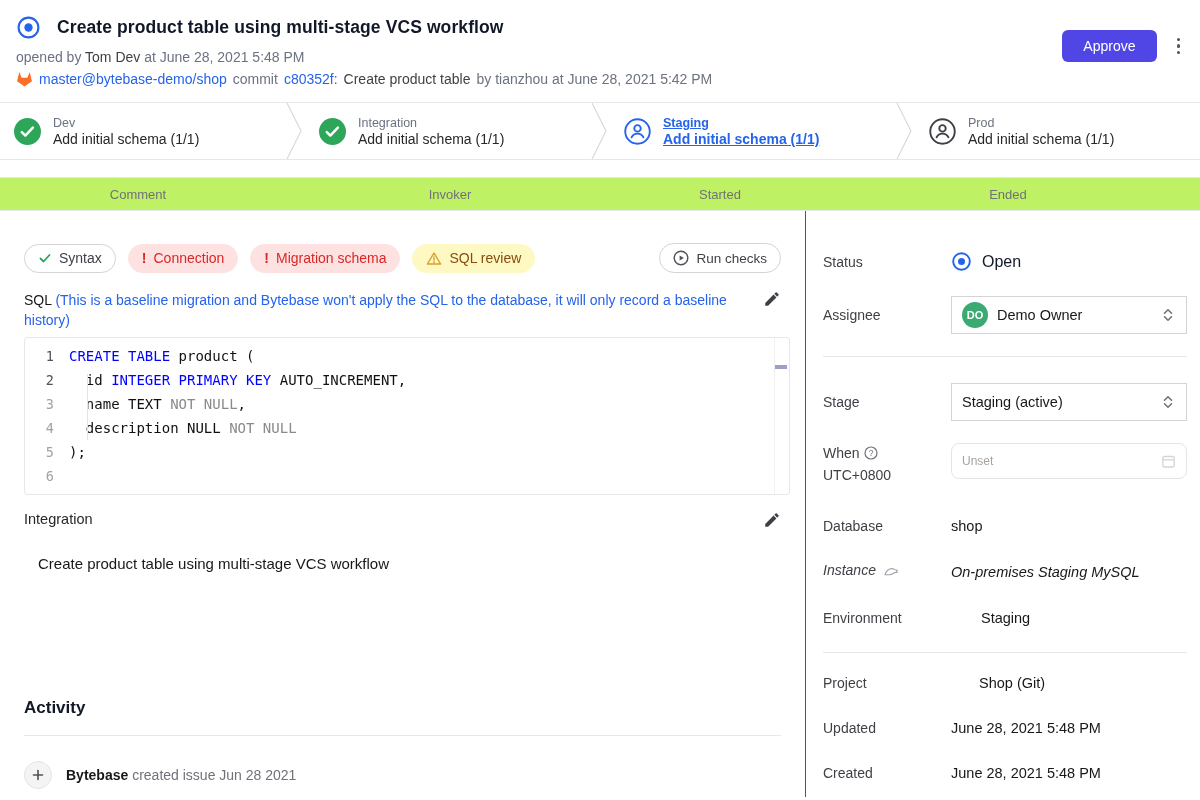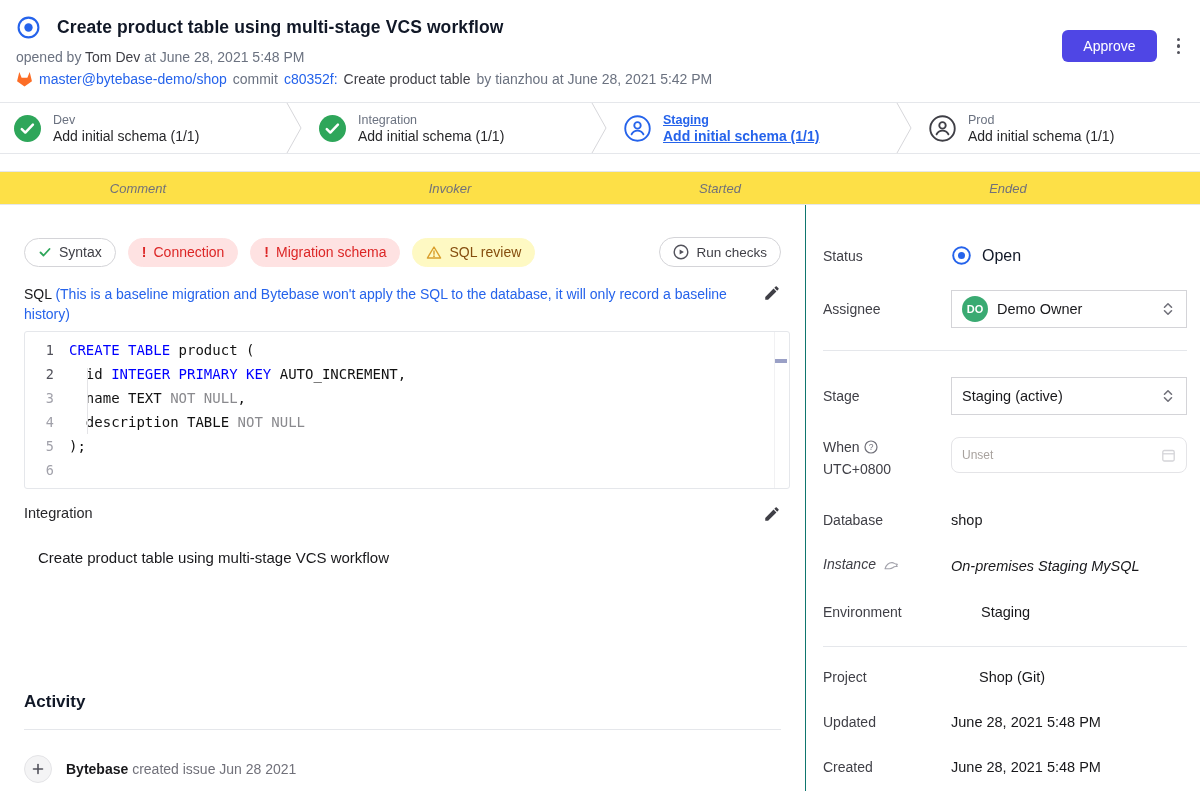--- a/index.html
+++ b/index.html
@@ -16,31 +16,31 @@
                  padding:8px 21px; font-family:inherit; cursor:pointer; }
   .kebab { display:flex; flex-direction:column; gap:3px; padding:4px 6px; cursor:pointer; }
   .kebab i { width:3.5px; height:3.5px; border-radius:50%; background:#52525b; display:block; }
   .meta-line { margin-top:9px; font-size:14px; color:#6b7280; }
   .meta-line .dark { color:#3f3f46; }
   .vcs-line { margin-top:6px; margin-bottom:15px; font-size:14px; color:#6b7280; display:flex; align-items:center; gap:6px; flex-wrap:nowrap; }
   .vcs-line a { color:#2563eb; text-decoration:none; }
   .vcs-line .dark { color:#3f3f46; }
 
   
-  .pipeline { display:flex; align-items:stretch; border-top:1px solid #e5e7eb; border-bottom:1px solid #e5e7eb; height:52px; }
+  .pipeline { display:flex; align-items:stretch; border-top:1px solid #e5e7eb; border-bottom:1px solid #e5e7eb; height:58px; }
   .stage { flex:1 1 0; display:flex; align-items:center; gap:12px; padding-left:14px; }
   .stage-text { display:flex; flex-direction:column; gap:1px; }
   .stage-name { font-size:12.5px; color:#6b7280; }
   .stage-task { font-size:14px; color:#27272a; }
   .stage.active .stage-name, .stage.active .stage-task { color:#2563eb; font-weight:700; text-decoration:underline; }
   .sep { width:20px; flex:0 0 auto; }
 
   
-  .task-header { margin-top:17px; height:34px; background:#fde047; border-top:1px solid #e5e7eb; border-bottom:1px solid #e5e7eb;
-                 display:grid; grid-template-columns:23% 29% 16% 32%; align-items:center;font-style:italic; }
+  .task-header { margin-top:17px; height:34px; background:#bef264; border-top:1px solid #e5e7eb; border-bottom:1px solid #e5e7eb;
+                 display:grid; grid-template-columns:23% 29% 16% 32%; align-items:center; }
   .task-header span { text-align:center; font-size:13px; color:#71717a; }
 
   
   .content { display:flex; align-items:stretch; height:586px; }
   .main { width:805px; flex:0 0 805px; padding:32px 24px 0 24px; }
   .sidebar { flex:1 1 auto; border-left:1px solid #0f766e; padding:40px 14px 0 17px; }
 
   
   .checks-row { display:flex; align-items:center; gap:12px; }
   .badge { display:inline-flex; align-items:center; gap:7px; height:29px; padding:0 13px; border-radius:15px; font-size:14px; }
@@ -275,21 +275,21 @@
         <div class="code-line">
           <span class="ln dark">1</span><span class="tok-kw">CREATE TABLE</span><span class="tok-pl"> product (</span>
         </div>
         <div class="code-line">
           <span class="ln dark">2</span><span class="tok-pl">  id </span><span class="tok-kw">INTEGER PRIMARY KEY</span><span class="tok-pl"> AUTO_INCREMENT,</span>
         </div>
         <div class="code-line">
           <span class="ln">3</span><span class="tok-pl">  name TEXT </span><span class="tok-gr">NOT NULL</span><span class="tok-pl">,</span>
         </div>
         <div class="code-line">
-          <span class="ln">4</span><span class="tok-pl">  description TABLE </span><span class="tok-gr">NOT NULL</span>
+          <span class="ln">4</span><span class="tok-pl">  description NULL </span><span class="tok-gr">NOT NULL</span>
         </div>
         <div class="code-line">
           <span class="ln">5</span><span class="tok-pl">);</span>
         </div>
         <div class="code-line">
           <span class="ln">6</span>
         </div>
         <div class="indent-guide"></div>
         <div class="editor-scroll-line"></div>
         <div class="editor-ruler-dash"></div>

